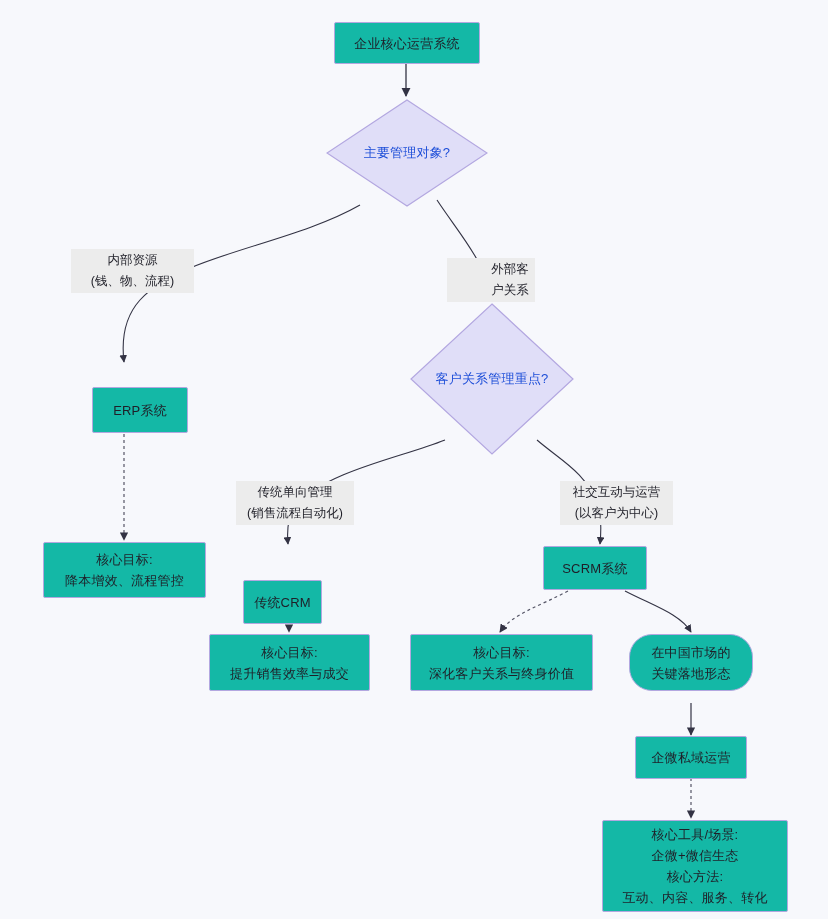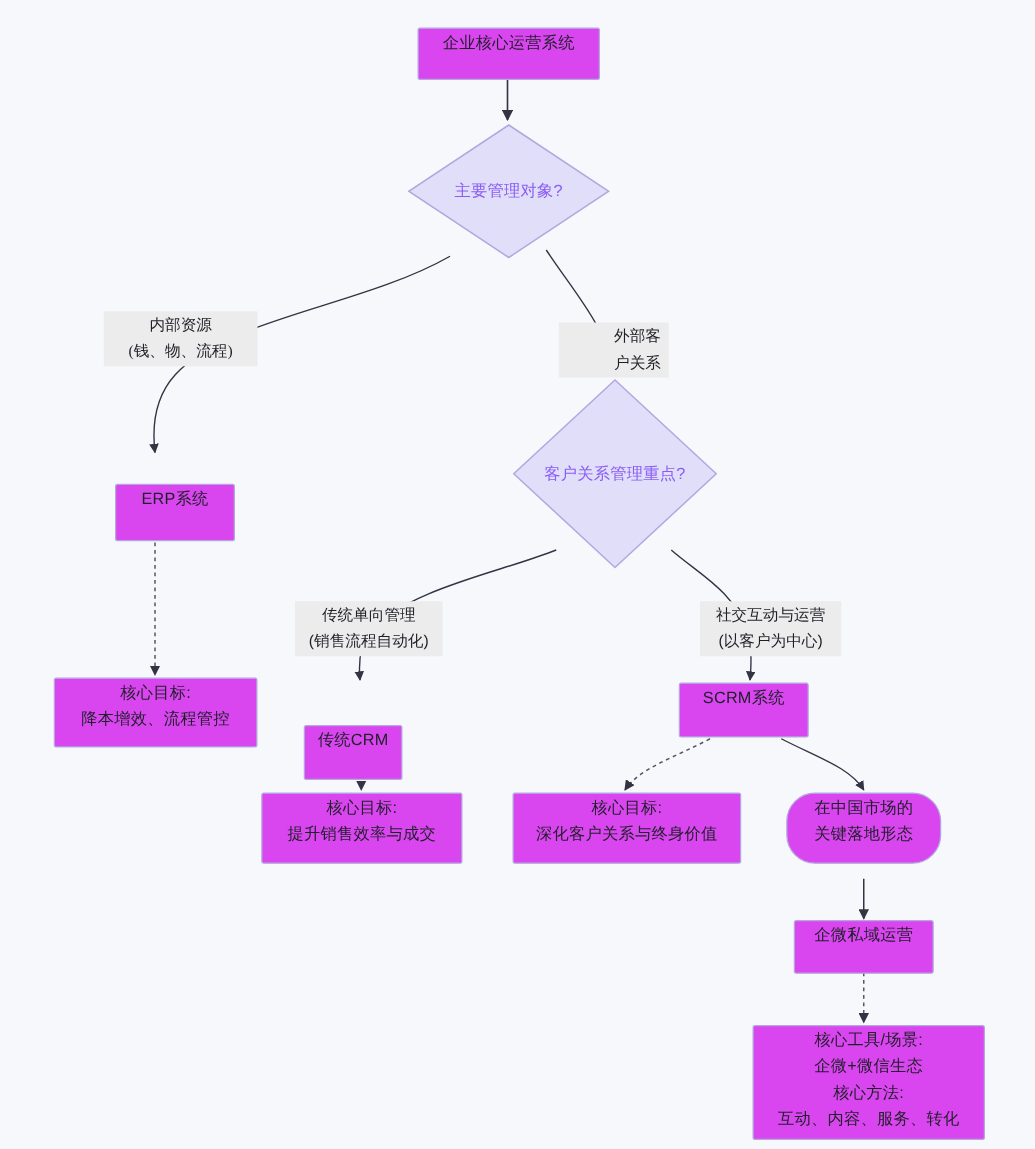--- a/index.html
+++ b/index.html
@@ -24,24 +24,25 @@
     position: absolute;
     left: 0;
     top: 0;
     width: 828px;
     height: 919px;
     pointer-events: none;
   }
   .node {
     position: absolute;
     box-sizing: border-box;
-    background: #d946ef;
+    background: #14b8a6;
     border: 1px solid #b3a7e0;
     border-radius: 2px;
     display: flex;
+    align-items: center;
     justify-content: center;
     text-align: center;
     color: #1f1f28;
     font-size: 13px;
     line-height: 21px;
     letter-spacing: 0.2px;
     white-space: pre-line;
     z-index: 2;
   }
   .node .node-text {
@@ -64,21 +65,21 @@
     position: absolute;
     left: 0;
     top: 0;
     width: 100%;
     height: 100%;
     display: flex;
     align-items: center;
     justify-content: center;
     text-align: center;
     font-size: 13px;
-    color: #8b5cf6;
+    color: #1d4ed8;
     letter-spacing: 0.2px;
     pointer-events: none;
   }
   .edge-label {
     position: absolute;
     background: #ececec;
     color: #1f1f28;
     font-size: 12.5px;
     line-height: 21px;
     text-align: center;
@@ -177,21 +178,21 @@
     <span class="node-text">企微私域运营</span>
   </div>
 
   <div class="node" style="left:602px; top:820px; width:186px; height:92px;">
     <span class="node-text">核心工具/场景:
 企微+微信生态
 核心方法:
 互动、内容、服务、转化</span>
   </div>
 
-  <div class="edge-label" style="left:83px; top:249px; width:123px;font-family:Liberation Serif, serif;">内部资源
+  <div class="edge-label" style="left:71px; top:249px; width:123px;">内部资源
 (钱、物、流程)</div>
 
   <div class="edge-label" style="left:447px; top:258px; width:88px;padding-left:42px;">外部客户关系</div>
 
   <div class="edge-label" style="left:236px; top:481px; width:118px;">传统单向管理
 (销售流程自动化)</div>
 
   <div class="edge-label" style="left:560px; top:481px; width:113px;">社交互动与运营
 (以客户为中心)</div>
 

